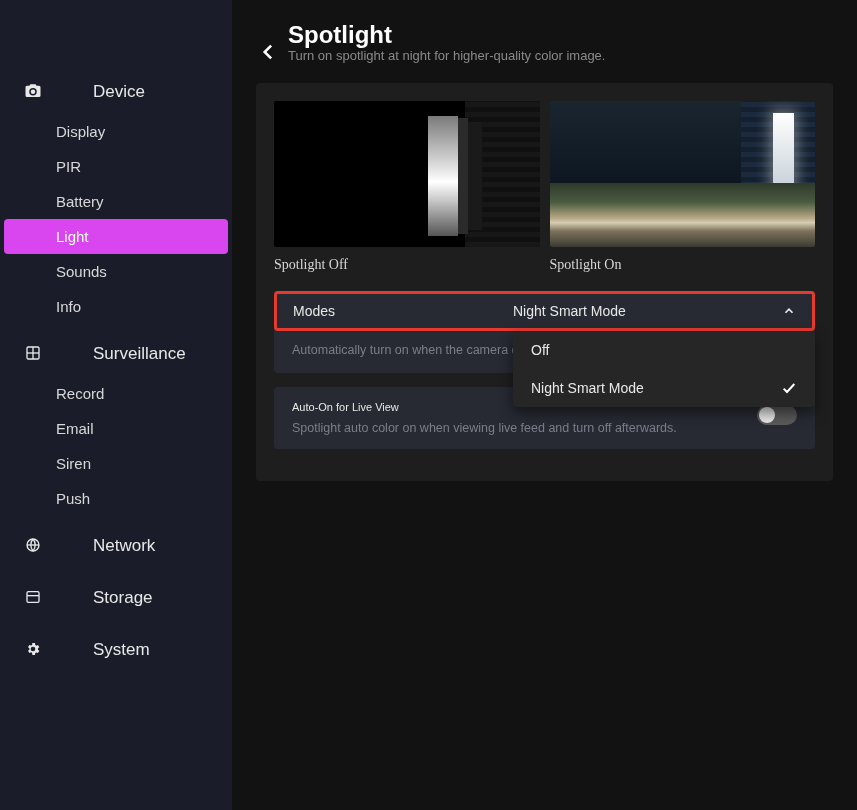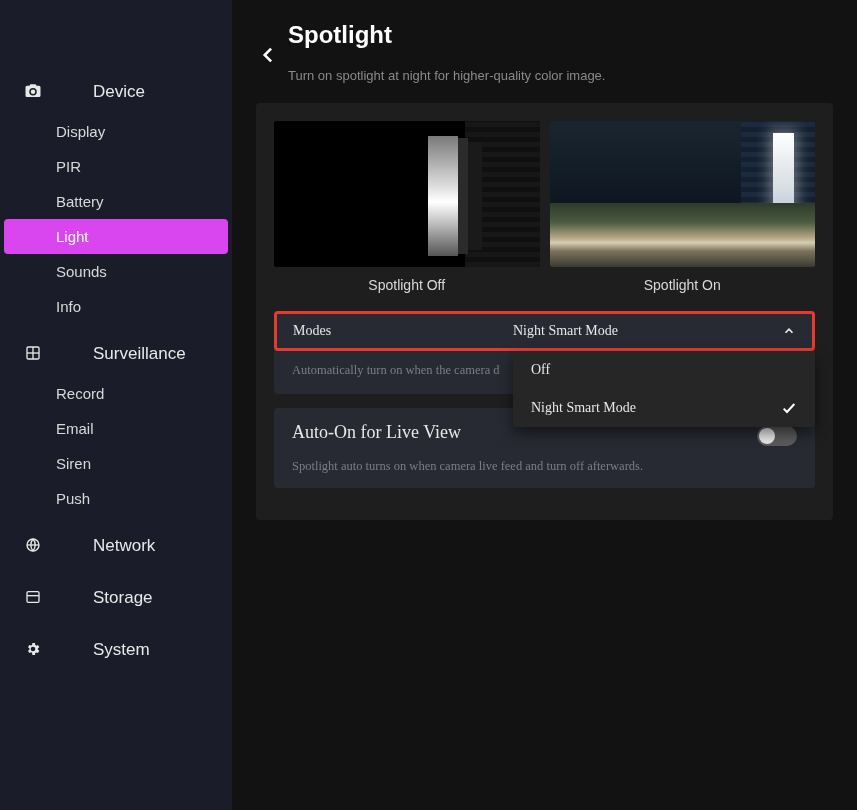--- a/index.html
+++ b/index.html
@@ -59,56 +59,57 @@
 
     
     .main {
       flex: 1;
       background: #121212;
       padding: 22px 24px;
       position: relative;
     }
     .page-header {
       display: flex;
-      align-items: center;
+      align-items: flex-end;
       margin-bottom: 20px;
     }
     .back-btn {
       width: 22px;
       height: 22px;
       margin-right: 10px;
       margin-top: 4px;
       cursor: pointer;
       display:flex;align-items:center;justify-content:center;
     }
     .page-title {
       font-size: 24px;
       font-weight: 700;
       color: #fff;
       line-height: 1.1;
     }
     .page-subtitle {
       font-size: 13px;
       color: #8a8a8a;
-      margin-top: 20px;
+      margin-top: 0;
     }
     
     .panel {
       background: #1e1e1e;
       border-radius: 4px;
       padding: 18px;
     }
     .previews {
       display: flex;
       gap: 10px;
       margin-bottom: 18px;
     }
     .preview {
       flex: 1;
-      text-align: center;
+      text-align: left;
+      font-family: Liberation Serif, serif;
     }
     .preview-img {
       width: 100%;
       height: 146px;
       border-radius: 2px;
       position: relative;
       overflow:hidden;
     }
     .preview-label {
       margin-top: 10px;
@@ -145,21 +146,20 @@
       position:absolute;right:8%;top:8%;width:8%;height:52%;
       background:linear-gradient(180deg,#ffffff,#c7d0d8);
       box-shadow:0 0 14px 4px rgba(255,255,255,0.35);
     }
 
     .card {
       background: #272a33;
       border-radius: 4px;
       padding: 14px 18px;
       margin-bottom: 14px;
-      font-family: Liberation Serif, serif;
     }
     .modes-card { padding: 0; position: relative; }
     .modes-row {
       display: flex;
       align-items: center;
       border: 3px solid #e63a2f;
       border-radius: 4px;
       height: 40px;
     }
     .modes-label {
@@ -206,21 +206,21 @@
       font-size:14px;
       color:#e8e8e8;
       display:flex;
       justify-content:space-between;
       align-items:center;
       cursor:pointer;
     }
     .check{width:16px;height:16px;display:flex;align-items:center;justify-content:center;}
 
     .auto-on-card { display:flex; align-items:flex-start; justify-content:space-between;}
-    .auto-on-text .t { font-size: 18px; color:#e8e8e8; margin-bottom:16px;}
+    .auto-on-text .t { font-size: 11px; color:#e8e8e8; margin-bottom:8px;}
     .auto-on-text .d { font-size: 12.5px; color:#7a7e88;}
     .switch {
       width: 40px; height: 20px; border-radius: 999px;
       background:#5a5a5a; position:relative; cursor:pointer; margin-top:4px;
       flex-shrink:0;
     }
     .switch::after{
       content:"";position:absolute;left:2px;top:2px;width:16px;height:16px;
       background:#e8e8e8;border-radius:50%;
     }
@@ -359,18 +359,18 @@
                 <polyline points="4 13 9 18 20 6"></polyline>
               </svg>
           </span>
         </div>
       </div>
     </div>
 
     <div class="card auto-on-card">
       <div class="auto-on-text">
         <div class="t">Auto-On for Live View</div>
-        <div class="d">Spotlight auto turns on when camera live feed and turn off afterwards.</div>
+        <div class="d">Spotlight auto color on when viewing live feed and turn off afterwards.</div>
       </div>
       <div class="switch"></div>
     </div>
   </div>
 </main>
 
 </body></html>

